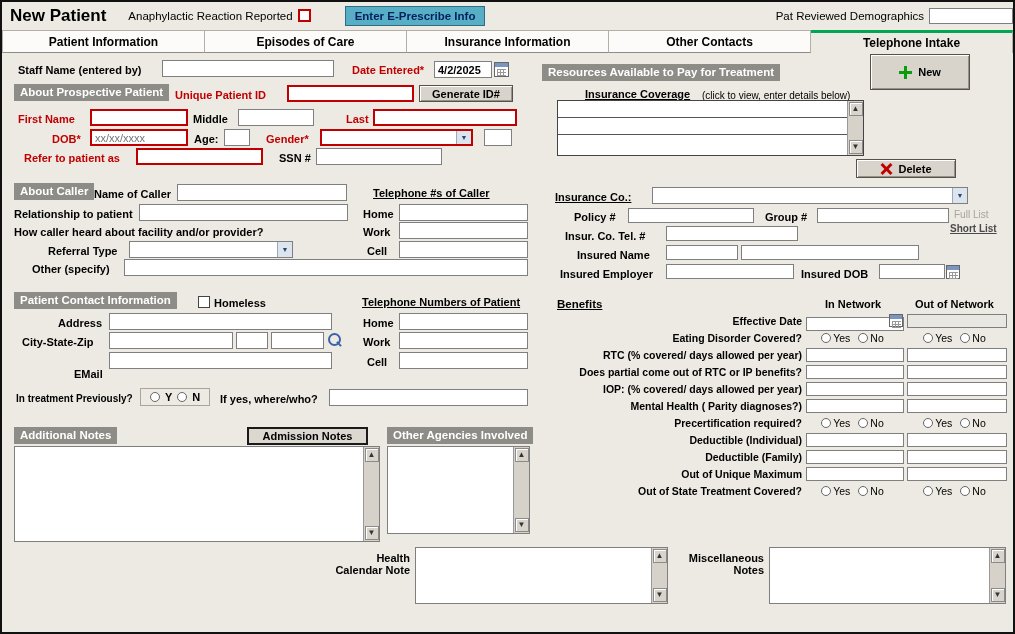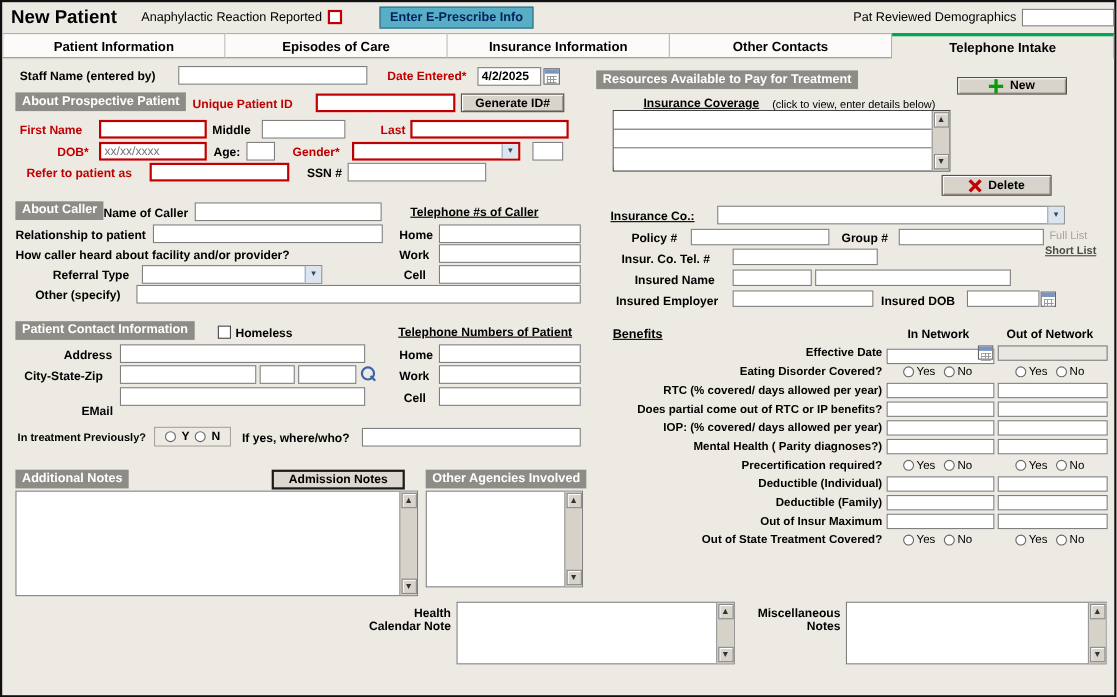--- a/index.html
+++ b/index.html
@@ -219,21 +219,21 @@
   </div>
   <div class="ta" style="left:385px;top:444px;width:143px;height:88px">
     <div class="ta-body"></div>
     <span class="sb">
         <span class="sbb">▲</span>
         <span class="sbb">▼</span>
       </span>
   </div>
 
   <span class="sechdr" style="left:540px;top:62px">Resources Available to Pay for Treatment</span>
-  <button class="btn3d" style="left:868px;top:68px;width:100px;height:16px">
+  <button class="btn3d" style="left:868px;top:52px;width:100px;height:36px">
     <span class="plus"></span>
     <span>New</span>
   </button>
   <span class="uhdr" style="left:583px;top:86px">Insurance Coverage</span>
   <span class="hint" style="left:700px;top:88px">(click to view, enter details below)</span>
 
   <div class="listbox" style="left:555px;top:98px;width:307px;height:56px">
     <div class="lb-rows">
       <div class="lb-row"></div>
       <div class="lb-row"></div>
@@ -366,21 +366,21 @@
   <div class="ben-row" style="top:447px">
     <span class="ben-lbl">Deductible (Family)</span>
     <span class="ben-cell">
         <input class="ben-txt" style="">
       </span>
     <span class="ben-cell out">
         <input class="ben-txt" style="">
       </span>
   </div>
   <div class="ben-row" style="top:464px">
-    <span class="ben-lbl">Out of Insur Maximum</span>
+    <span class="ben-lbl">Out of Unique Maximum</span>
     <span class="ben-cell">
         <input class="ben-txt" style="">
       </span>
     <span class="ben-cell out">
         <input class="ben-txt" style="">
       </span>
   </div>
   <div class="ben-row" style="top:481px">
     <span class="ben-lbl">Out of State Treatment Covered?</span>
     <span class="ben-cell yn">

